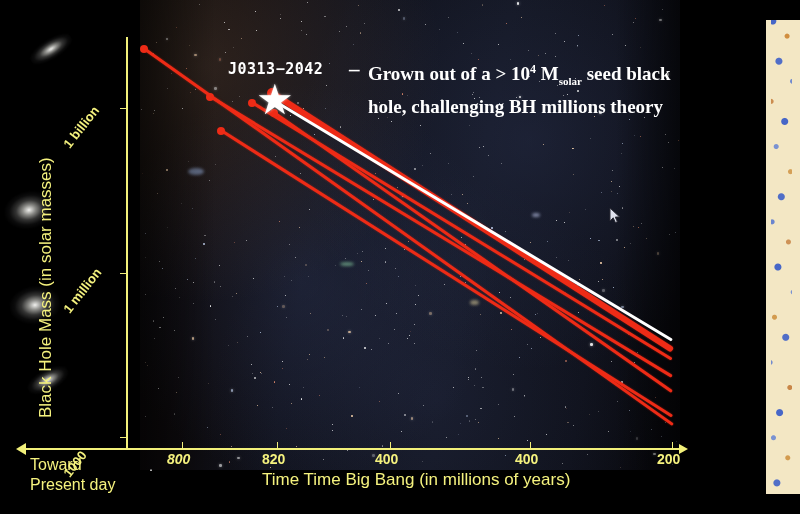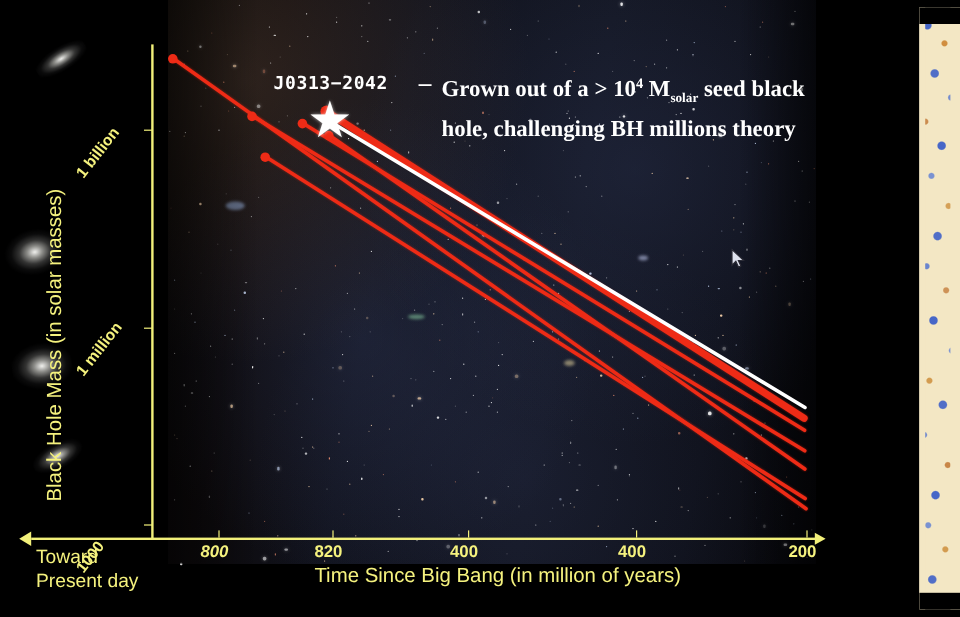--- a/index.html
+++ b/index.html
@@ -558,21 +558,21 @@
       <div class="tick" style="left: 120px; top: 108px; width: 7px; height: 1px;"></div>
       <div class="ytick-lab" style="left: 72px; top: 136px; transform: rotate(-52deg);">1 billion</div>
       <div class="tick" style="left: 120px; top: 273px; width: 7px; height: 1px;"></div>
       <div class="ytick-lab" style="left: 72px; top: 301px; transform: rotate(-52deg);">1 million</div>
       <div class="tick" style="left: 120px; top: 437px; width: 7px; height: 1px;"></div>
       <div class="ytick-lab" style="left: 72px; top: 465px; transform: rotate(-52deg);">1000</div>
     </div>
 
   <div class="axis-title ytitle" style="left:56px;top:398px;transform:rotate(-90deg);">Black Hole Mass (in solar masses)</div>
 
-  <div class="axis-title" style="left:262px;top:470px;">Time Since Big Bang (in million of years)</div>
+  <div class="axis-title" style="left:262px;top:470px;">Time Time Big Bang (in millions of years)</div>
 
   <div class="toward" style="left: 30px; top: 455px;">
     <div>Toward</div>
     <div>Present day</div>
   </div>
 
   <div id="tracks">
       <div class="track" style="left: 143.5px; top: 47.3px; width: 648.605px; height: 3.4px; background: rgb(238, 43, 22); transform: rotate(35.4299deg); box-shadow: rgba(238, 43, 22, 0.55) 0px 0px 2px;"></div>
       <div class="dot" style="width: 8px; height: 8px; left: 139.5px; top: 45px; background: rgb(238, 43, 22);"></div>
       <div class="track" style="left: 210px; top: 95.3px; width: 540.226px; height: 3.4px; background: rgb(238, 43, 22); transform: rotate(31.2184deg); box-shadow: rgba(238, 43, 22, 0.55) 0px 0px 2px;"></div>

